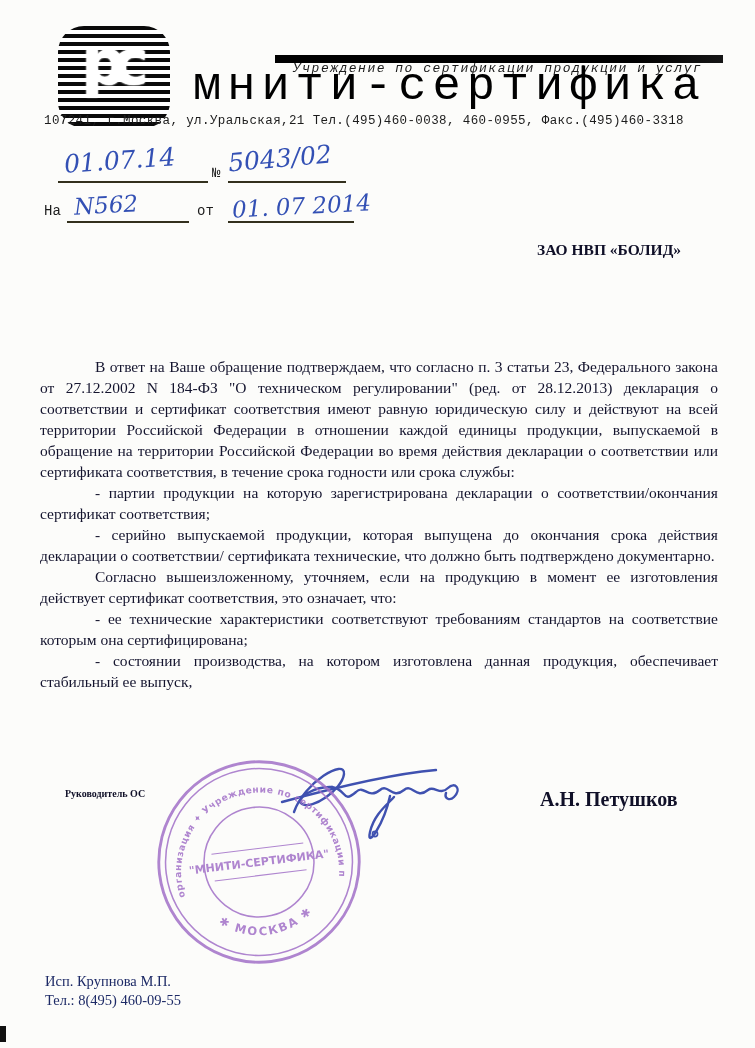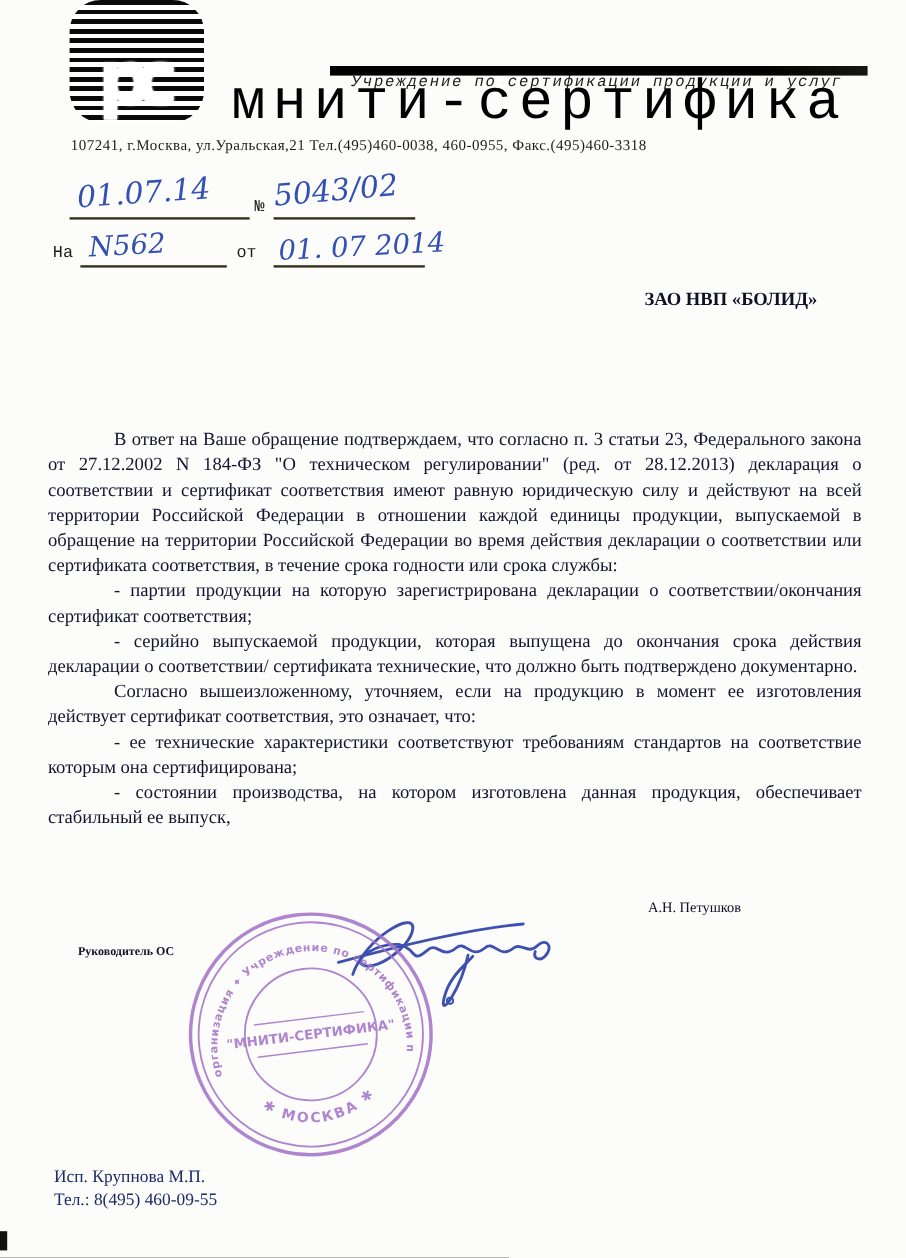--- a/index.html
+++ b/index.html
@@ -4,24 +4,24 @@
 <style>
   * { margin:0; padding:0; box-sizing:border-box; }
   html,body { background:#888; }
   .page {
     position:relative; width:755px; height:1048px; margin:0 auto;
     background:#fcfcfa; overflow:hidden;
     font-family:"Liberation Serif", serif; color:#14142e;
   }
   
   .logo {
-    position:absolute; left:58px; top:0; width:112px; height:102px;
+    position:absolute; left:58px; top:26px; width:112px; height:102px;
     border-radius:26px;
     background:repeating-linear-gradient(180deg,#0a0a0a 0 4px,#ffffff 4px 8px);
-    display:flex; align-items:flex-end; justify-content:center;
+    display:flex; align-items:flex-start; justify-content:center;
   }
   .logo .letters {
     font-family:"DejaVu Sans", sans-serif; font-weight:bold;
     font-size:62px; color:#ffffff; letter-spacing:-14px;
     text-shadow:0 0 2px #fff, 0 0 2px #fff;
     transform:translateX(-6px);
   }
   .tagline {
     position:absolute; left:293px; top:36px;
     font-family:"Liberation Mono", monospace; font-style:italic;
@@ -31,22 +31,22 @@
     position:absolute; left:275px; top:55px; width:448px; height:8px;
     background:linear-gradient(90deg,#000 80%,#161616);
   }
   .org-name {
     position:absolute; left:193px; top:60px;
     font-family:"Liberation Mono", monospace;
     font-size:47px; letter-spacing:6px; color:#000; white-space:nowrap;
   }
   .address-line {
     position:absolute; left:44px; top:114px;
-    font-family:Liberation Serif, serif;
-    font-size:12.5px; letter-spacing:0.4px; color:#1c1c1c; white-space:nowrap;margin-left:15px;
+    font-family:Liberation Mono, monospace;
+    font-size:12.5px; letter-spacing:0.4px; color:#1c1c1c; white-space:nowrap;
   }
   
   .hand {
     font-family:"DejaVu Serif", serif; font-style:italic;
     color:#3350b4; white-space:nowrap;
   }
   .ref-label {
     position:absolute; font-family:"Liberation Mono", monospace;
     font-size:14px; color:#1c1c1c;
   }
@@ -61,21 +61,21 @@
     font-weight:bold; font-size:15.5px; line-height:20px; color:#101028;
   }
   
   .body-text {
     position:absolute; left:40px; top:356px; width:678px;
     font-size:15.5px; line-height:21px; text-align:justify; color:#14142e;
   }
   .body-text p { text-indent:55px; }
   
   .sig-left  { position:absolute; left:65px;  top:788px; font-weight:bold; font-size:10px; color:#101028; }
-  .sig-right { position:absolute; left:540px; top:749px; font-weight:normal; font-size:12px; color:#101028; }
+  .sig-right { position:absolute; left:540px; top:788px; font-weight:bold; font-size:20px; color:#101028; }
   .sig-scrawl { position:absolute; left:278px; top:752px; }
   .stamp { position:absolute; left:153px; top:756px; transform:rotate(-7deg); opacity:0.85; }
   
   .footer {
     position:absolute; left:45px; top:972px;
     font-size:14.5px; line-height:19px; color:#1d2a66;
   }
   .scan-mark { position:absolute; left:0; top:1026px; width:6px; height:16px; background:#111; }
 </style>
 </head>

